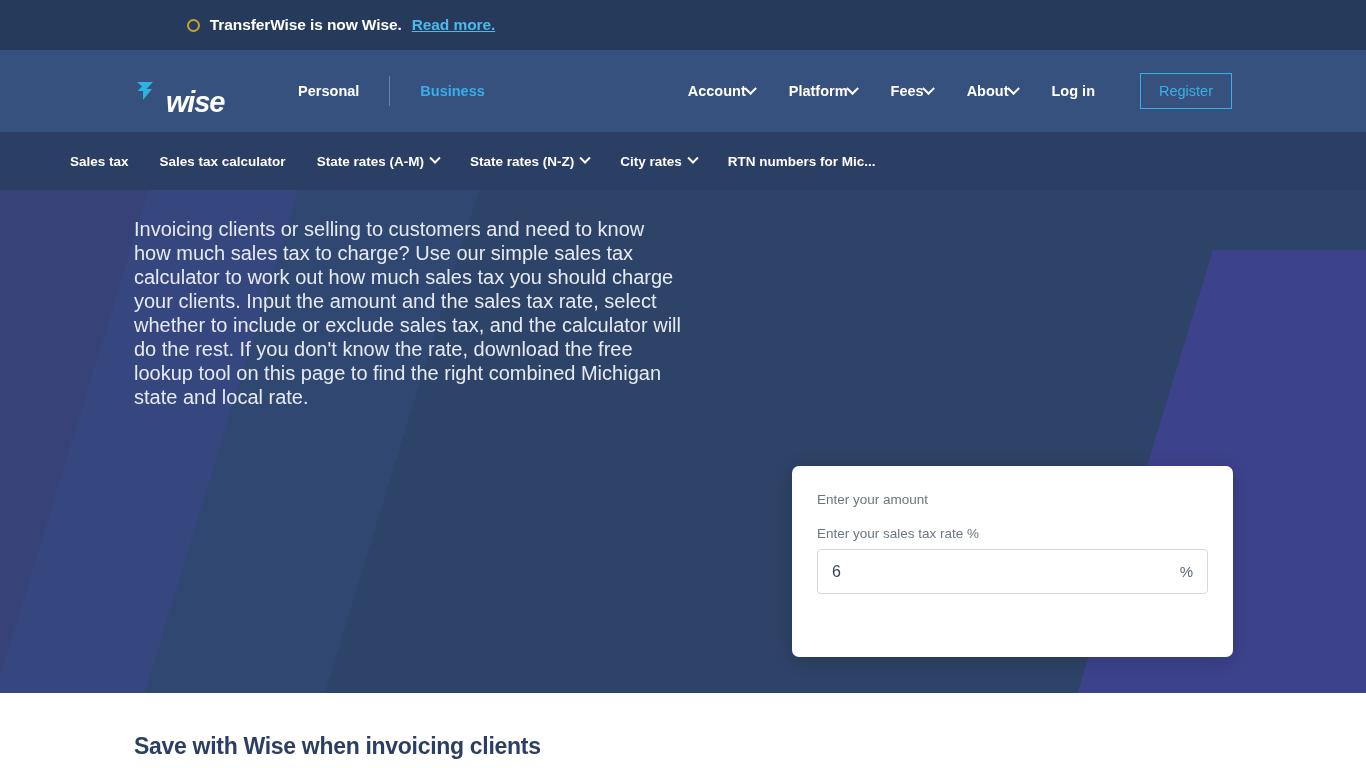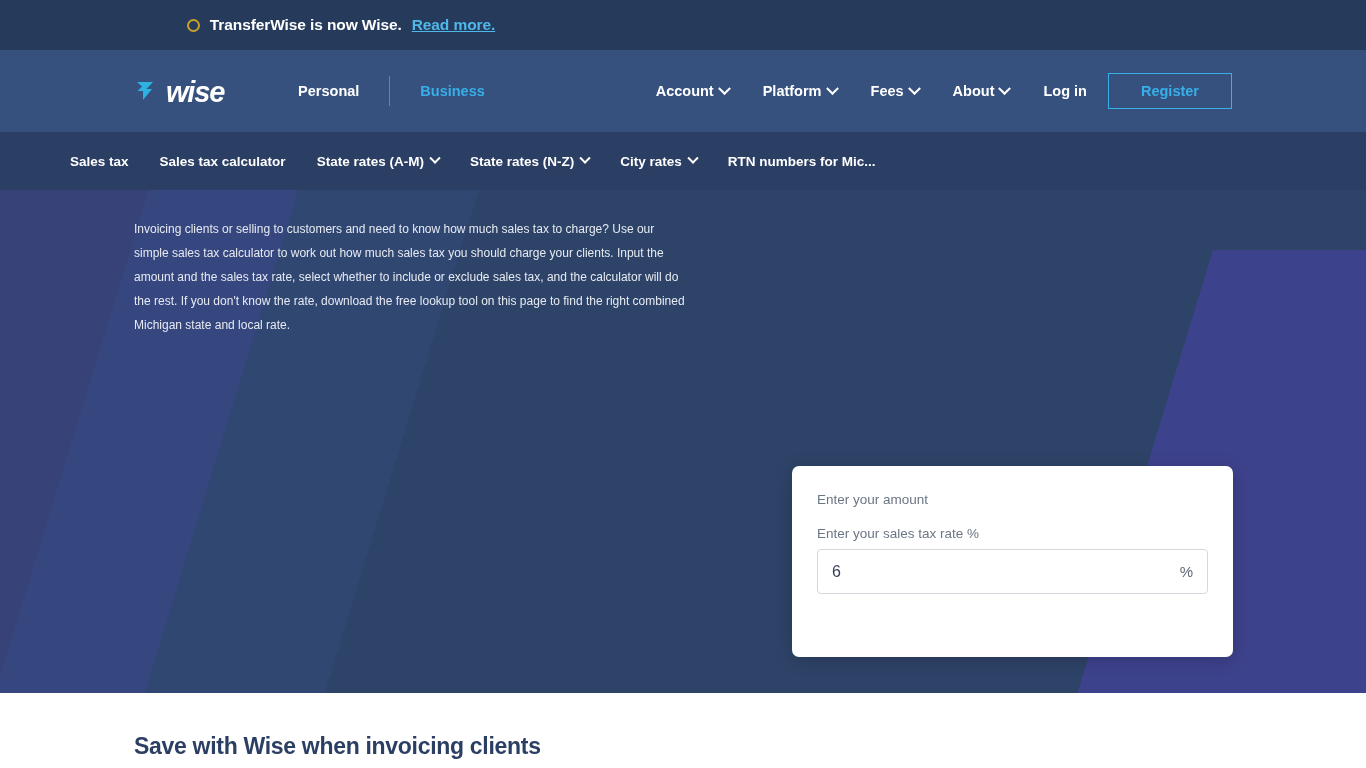--- a/index.html
+++ b/index.html
@@ -66,21 +66,21 @@
   }
   .logo-mark { display:block; }
   .logo-text {
     font-size: 29px;
     font-weight: bold;
     color: #ffffff;
     font-style: italic;
     letter-spacing: -1.2px;
     line-height: 1;
     position: relative;
-    top: 1px;
+    top: 11px;
   }
   .nav-left {
     display: flex;
     align-items: center;
     margin-left: 44px;
     gap: 0px;
     justify-content: space-between;
   }
   .nav-left-item {
     font-size: 14.5px;
@@ -102,39 +102,39 @@
     align-items: center;
     gap: 0px;
   }
   .nav-right-item {
     font-size: 14.5px;
     font-weight: bold;
     color: #ffffff;
     cursor: pointer;
     display: flex;
     align-items: center;
-    gap: 6px;
+    gap: 0;
     padding: 0 17px;
     white-space: nowrap;
   }
   .chev {
     display: inline-block;
     width: 9px; height: 9px;
     border-right: 2px solid currentColor;
     border-bottom: 2px solid currentColor;
     transform: rotate(45deg) translate(-2px,-2px);
   }
   .register-btn {
-    margin-left: 4px;
+    margin-left: 28px;
     border: 1px solid #37b0e9;
     color: #37b0e9;
     background: transparent;
     font-size: 14.5px;
-    font-weight: bold;
-    padding: 9px 32px;
+    font-weight: normal;
+    padding: 9px 18px;
     cursor: pointer;
     font-family: inherit;
     white-space: nowrap;
   }
 
   
   .sub-nav {
     height: 58px;
     background: #2b3e63;
     display: flex;
@@ -195,21 +195,21 @@
     font-weight: bold;
     color: #ffffff;
     line-height: 1.18;
     letter-spacing: -0.8px;
     padding-top: 101px;
     max-width: 460px;
   }
   .title-dot { color: #2eb2e2; }
   .hero-para {
     margin-top: 27px;
-    font-size: 12px;
+    font-size: 20px;
     line-height: 24px;
     color: #e6eaf2;
     max-width: 552px;
   }
 
   
   .calc-card {
     position: absolute;
     left: 792px;
     top: 276px;

